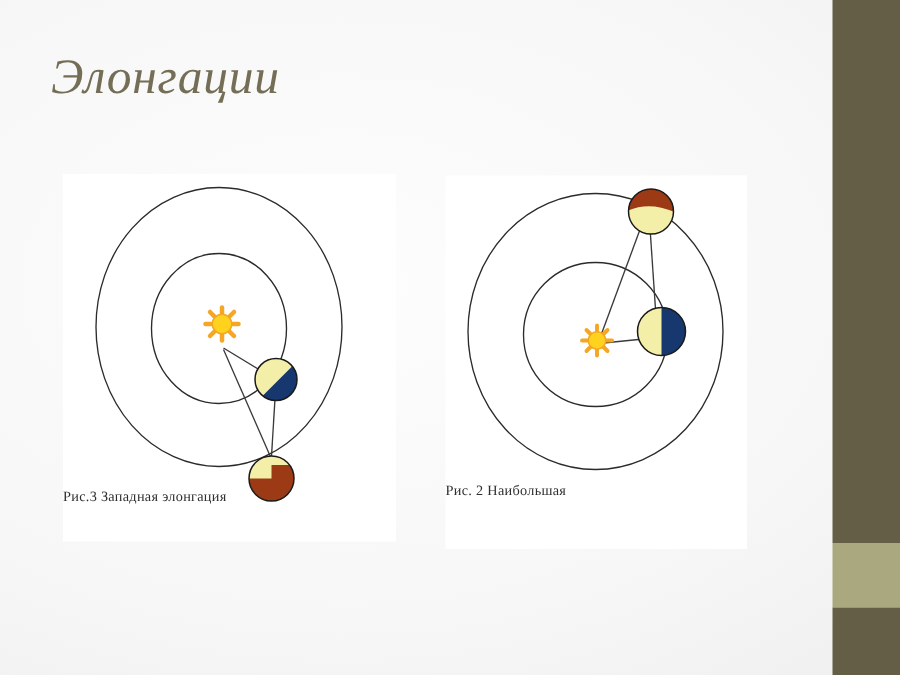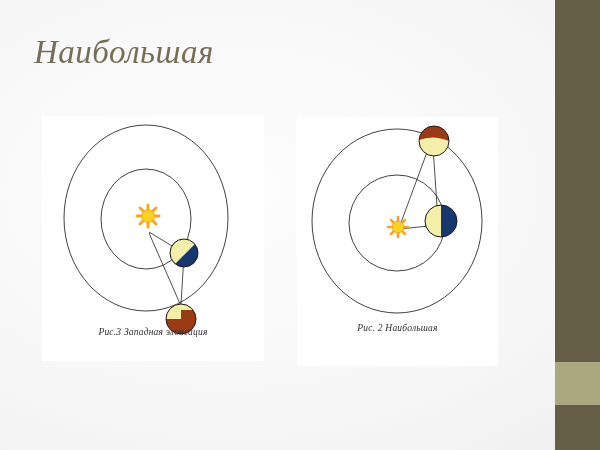--- a/index.html
+++ b/index.html
@@ -80,41 +80,40 @@
     display: block;
     position: absolute;
     left: 0;
     top: 0;
   }
 
   .caption {
     position: absolute;
     left: 0;
     width: 100%;
-    text-align: center;
+    text-align: left;
     font-family: "Liberation Serif", serif;
-    font-style: italic;
     font-size: 9.5px;
     color: #2e2e2e;
     letter-spacing: 0.2px;
     line-height: 13px;
   }
   #caption-left  { top: 210px; }
   #caption-right { top: 205px; }
 </style>
 </head>
 <body>
 
 <div id="slide">
 
   <div class="edge-bar edge-bar-dark-top"></div>
   <div class="edge-bar edge-bar-light"></div>
   <div class="edge-bar edge-bar-dark-bottom"></div>
 
-  <div class="title">Наибольшая</div>
+  <div class="title">Элонгации</div>
 
   <div class="panel" id="panel-left">
     <svg width="222" height="245" viewBox="0 0 222 245">
 
       <ellipse cx="104" cy="102" rx="82" ry="93" fill="none" stroke="#2b2b2b" stroke-width="0.9"></ellipse>
 
       <ellipse cx="104" cy="103" rx="45" ry="50" fill="none" stroke="#2b2b2b" stroke-width="0.9"></ellipse>
 
       <line x1="107" y1="117" x2="139" y2="190" stroke="#3a3a3a" stroke-width="0.9"></line>
       <line x1="142" y1="139" x2="139" y2="188" stroke="#3a3a3a" stroke-width="0.9"></line>

